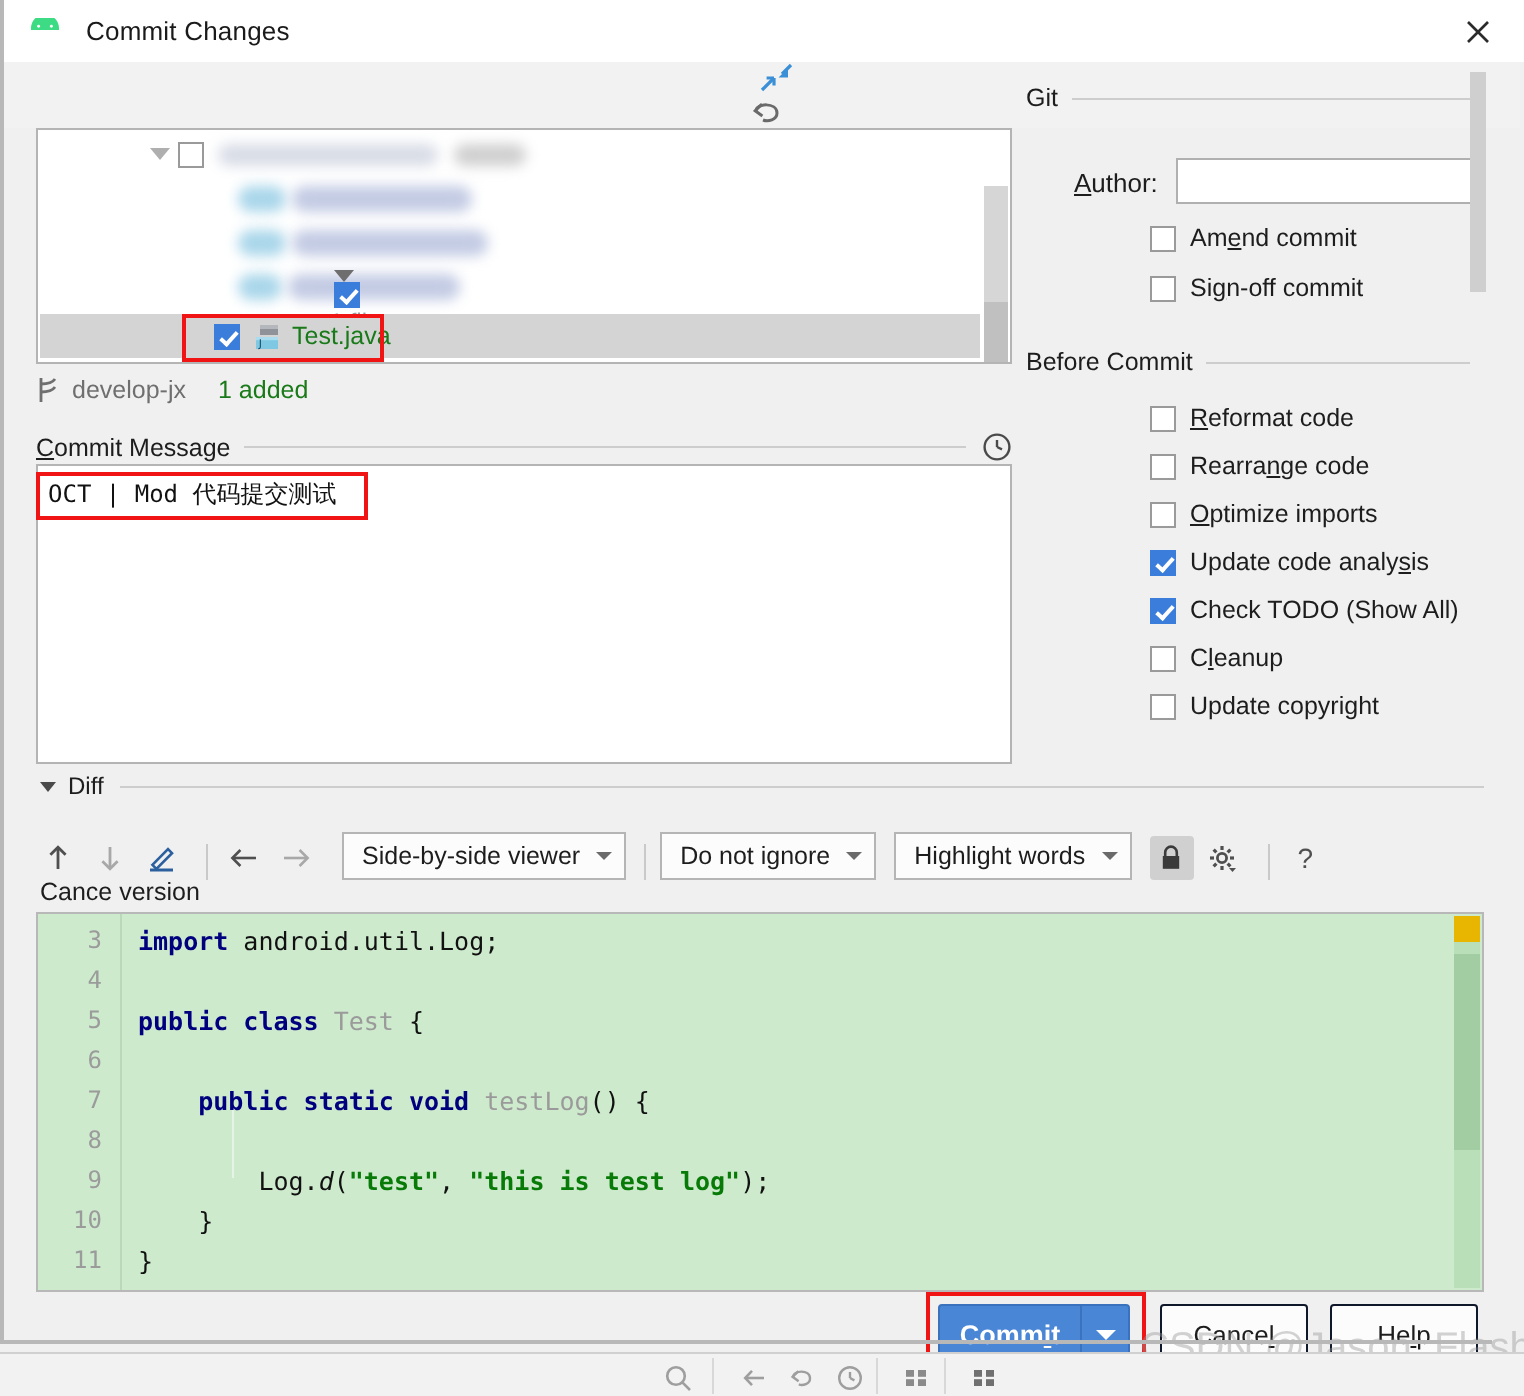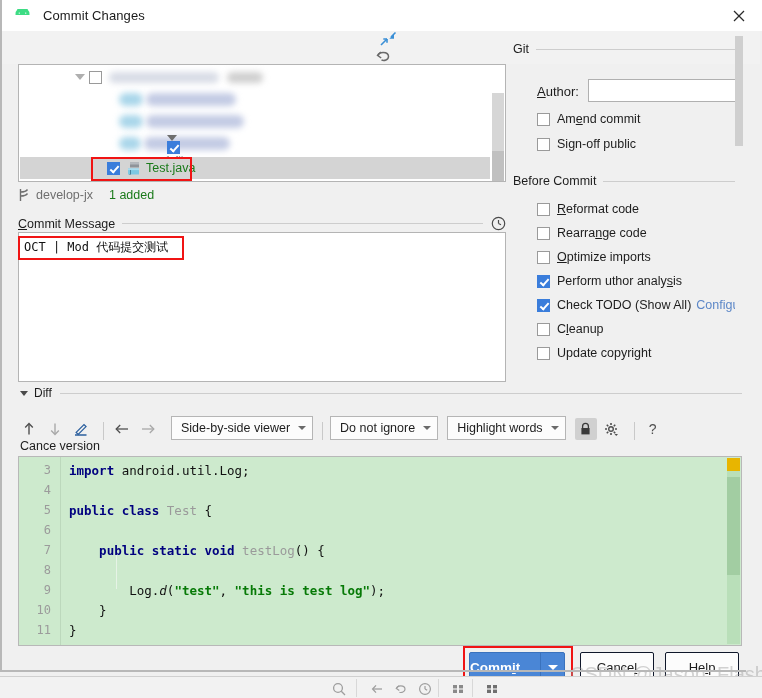--- a/index.html
+++ b/index.html
@@ -135,21 +135,21 @@
 
   
   .grp-header { position: absolute; display: flex; align-items: center; }
   .grp-title { font-size: 12.5px; color: #1d1d1d; white-space: nowrap; }
   .grp-rule { height: 1px; background: #cdcdcd; margin-left: 7px; }
   .field-label { font-size: 13px; color: #1d1d1d; }
   .field-label u { text-decoration: underline; }
   .author-input {
     position: absolute; background: #ffffff; border: 1px solid #b0b0b0;
   }
-  .cbrow { position: absolute; display: flex; align-items: center; cursor: default; }
+  .cbrow { position: absolute; display: flex; align-items: center; cursor: default; margin-left: 38px; }
   .cbrow .lbl { margin-left: 7px; font-size: 12.5px; color: #1d1d1d; white-space: nowrap; }
   .cbrow .lbl u { text-decoration: underline; }
   .cfg-link { color: #5c87c7; font-size: 12.5px; margin-left: 5px; white-space: nowrap; }
   .right-scroll {
     position: absolute; left: 735px; top: 36px; width: 8px; height: 352px; background: #f0f0f0;
   }
   .right-thumb {
     position: absolute; left: 735px; top: 36px; width: 8px; height: 110px; background: #cfcfcf;
   }
   .panel-clip {
@@ -234,21 +234,21 @@
     display: flex; align-items: center; justify-content: center;
     font-size: 13px; color: #1d1d1d; cursor: default;
   }
   .btn u { text-decoration: underline; }
   .commit-btn {
     position: absolute; left: 469px; top: 652px; width: 96px; height: 30px;
     background: #4a86d6; border: 1px solid #3a72bd; border-radius: 2px;
     display: flex; align-items: center; cursor: default;
   }
   .commit-label {
-    flex: 1; text-align: left; color: #ffffff; font-size: 13.5px; font-weight: bold;
+    flex: 1; text-align: center; color: #ffffff; font-size: 13.5px; font-weight: bold;
   }
   .commit-label u { text-decoration: underline; }
   .commit-split { width: 1px; height: 28px; background: #3a72bd; }
   .commit-arrow {
     width: 23px; display: flex; align-items: center; justify-content: center;
   }
   .caret-white {
     width: 0; height: 0; border-left: 5px solid transparent;
     border-right: 5px solid transparent; border-top: 5px solid #ffffff;
   }
@@ -441,21 +441,21 @@
     </div>
     <span class="field-label" style="position:absolute; left:24px; top:48px;"><u>A</u><span>uthor:</span></span>
     <input class="author-input" style="left: 75px; top: 43px; width: 160px; height: 23px;" value="">
 
     <div class="cbrow" style="left:24px; top:76px;">
       <span class="cbx"></span>
       <span class="lbl"><span>Am</span><u>e</u><span>nd commit</span></span>
     </div>
     <div class="cbrow" style="left:24px; top:101px;">
       <span class="cbx"></span>
-      <span class="lbl"><span>Si</span><u>g</u><span>n-off public</span></span>
+      <span class="lbl"><span>Si</span><u>g</u><span>n-off commit</span></span>
     </div>
 
     <div class="grp-header" style="left:0px; top:138px; width:222px;">
       <span class="grp-title">Before Commit</span>
       <span class="grp-rule" style="width:140px;"></span>
     </div>
 
     <div class="cbrow" style="left:24px; top:166px;">
       <span class="cbx"></span>
       <span class="lbl"><span></span><u>R</u><span>eformat code</span></span>
@@ -463,21 +463,21 @@
     <div class="cbrow" style="left:24px; top:190px;">
       <span class="cbx"></span>
       <span class="lbl"><span>Rearra</span><u>n</u><span>ge code</span></span>
     </div>
     <div class="cbrow" style="left:24px; top:214px;">
       <span class="cbx"></span>
       <span class="lbl"><span></span><u>O</u><span>ptimize imports</span></span>
     </div>
     <div class="cbrow" style="left:24px; top:238px;">
       <span class="cbx checked"></span>
-      <span class="lbl"><span>Perform uthor analy</span><u>s</u><span>is</span></span>
+      <span class="lbl"><span>Update code analy</span><u>s</u><span>is</span></span>
     </div>
     <div class="cbrow" style="left:24px; top:262px;">
       <span class="cbx checked"></span>
       <span class="lbl"><span>Check TODO (Show All)</span></span>
       <span class="cfg-link">Configure</span>
     </div>
     <div class="cbrow" style="left:24px; top:286px;">
       <span class="cbx"></span>
       <span class="lbl"><span>C</span><u>l</u><span>eanup</span></span>
     </div>

